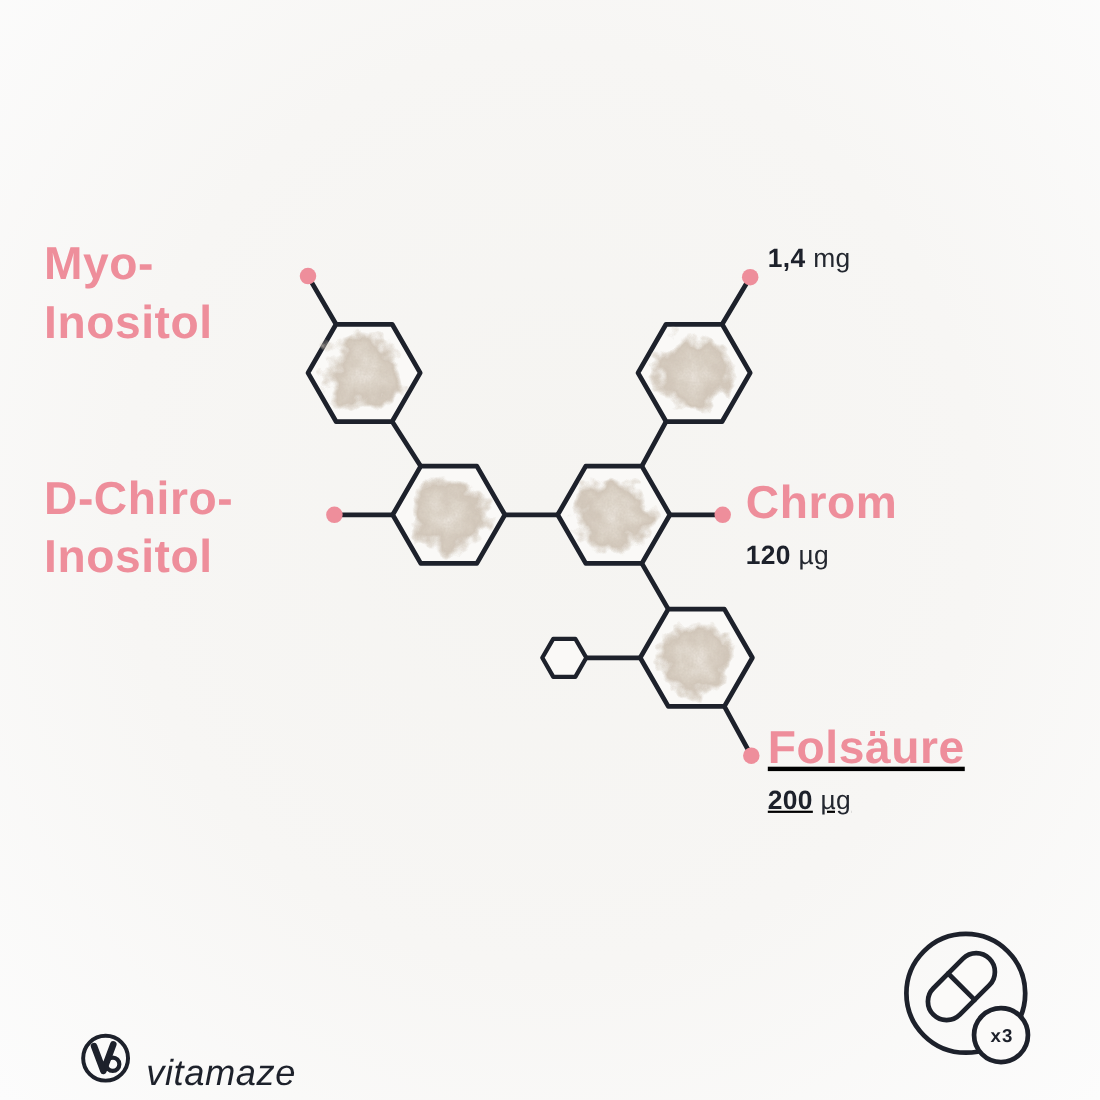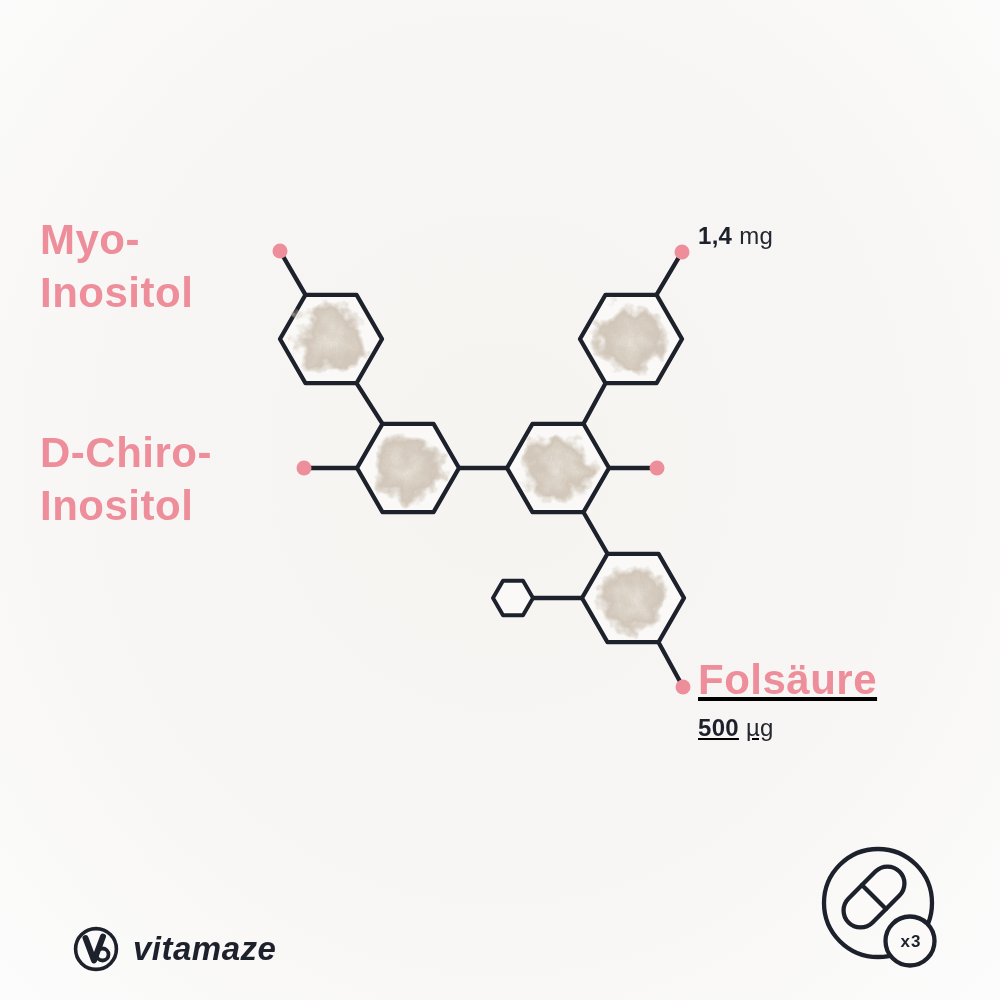--- a/index.html
+++ b/index.html
@@ -32,22 +32,23 @@
   .nlabel{
     color:var(--accent);
     font-size:42px;font-weight:700;line-height:53px;letter-spacing:.5px;
   }
   .amount{font-size:24px;line-height:34px;color:var(--ink);letter-spacing:.3px;}
   .amount .val{font-weight:700;}
   .amount .unit{font-weight:400;margin-left:7px;color:#23272f;}
 
   .brand{position:absolute;left:72px;top:925px;display:flex;align-items:center;gap:13px;}
   .wordmark{
-    color:var(--ink);font-size:33px;font-weight:700;font-style:italic;letter-spacing:.5px;
+    color:var(--ink);font-size:33px;font-weight:400;font-style:italic;letter-spacing:.5px;
     line-height:48px;
+    margin-top:26px;
   }
 </style>
 </head>
 <body>
 
 <div class="stage">
 
   <svg class="molecule" viewBox="0 0 1000 1000" aria-hidden="true">
     <defs>
       <radialGradient id="powderGrad">
@@ -123,25 +124,31 @@
     <div class="amount" style="margin-top:6px;">
       <span class="val">1,4</span><span class="unit">mg</span>
     </div>
   </div>
 
   <div class="nutrient right" style="left:40px;top:426px;width:243px;">
     <div class="nlabel">D-Chiro-</div>
     <div class="nlabel">Inositol</div>
   </div>
 
+  <div class="nutrient left" style="left:678px;top:430px;width:260px;">
+    <div class="nlabel">Chrom</div>
+    <div class="amount" style="margin-top:6px;">
+      <span class="val">120</span><span class="unit">µg</span>
+    </div>
+  </div>
 
   <div class="nutrient left" style="left:698px;top:653px;width:260px;text-decoration:underline;">
     <div class="nlabel">Folsäure</div>
     <div class="amount" style="margin-top:5px;">
-      <span class="val">500</span><span class="unit">µg</span>
+      <span class="val">200</span><span class="unit">µg</span>
     </div>
   </div>
 
   <div class="brand">
     <svg width="48" height="48" viewBox="0 0 48 48" aria-hidden="true">
       <circle cx="24" cy="24" r="20.4" fill="none" stroke="var(--ink)" stroke-width="3.6"></circle>
       <path d="M13.5 13 L22 35.5 L31 11.5" fill="none" stroke="var(--ink)" stroke-width="6" stroke-linecap="round" stroke-linejoin="round"></path>
       <circle cx="30.5" cy="29.5" r="6" fill="none" stroke="var(--ink)" stroke-width="3.8"></circle>
     </svg>
     <span class="wordmark">vitamaze</span>

